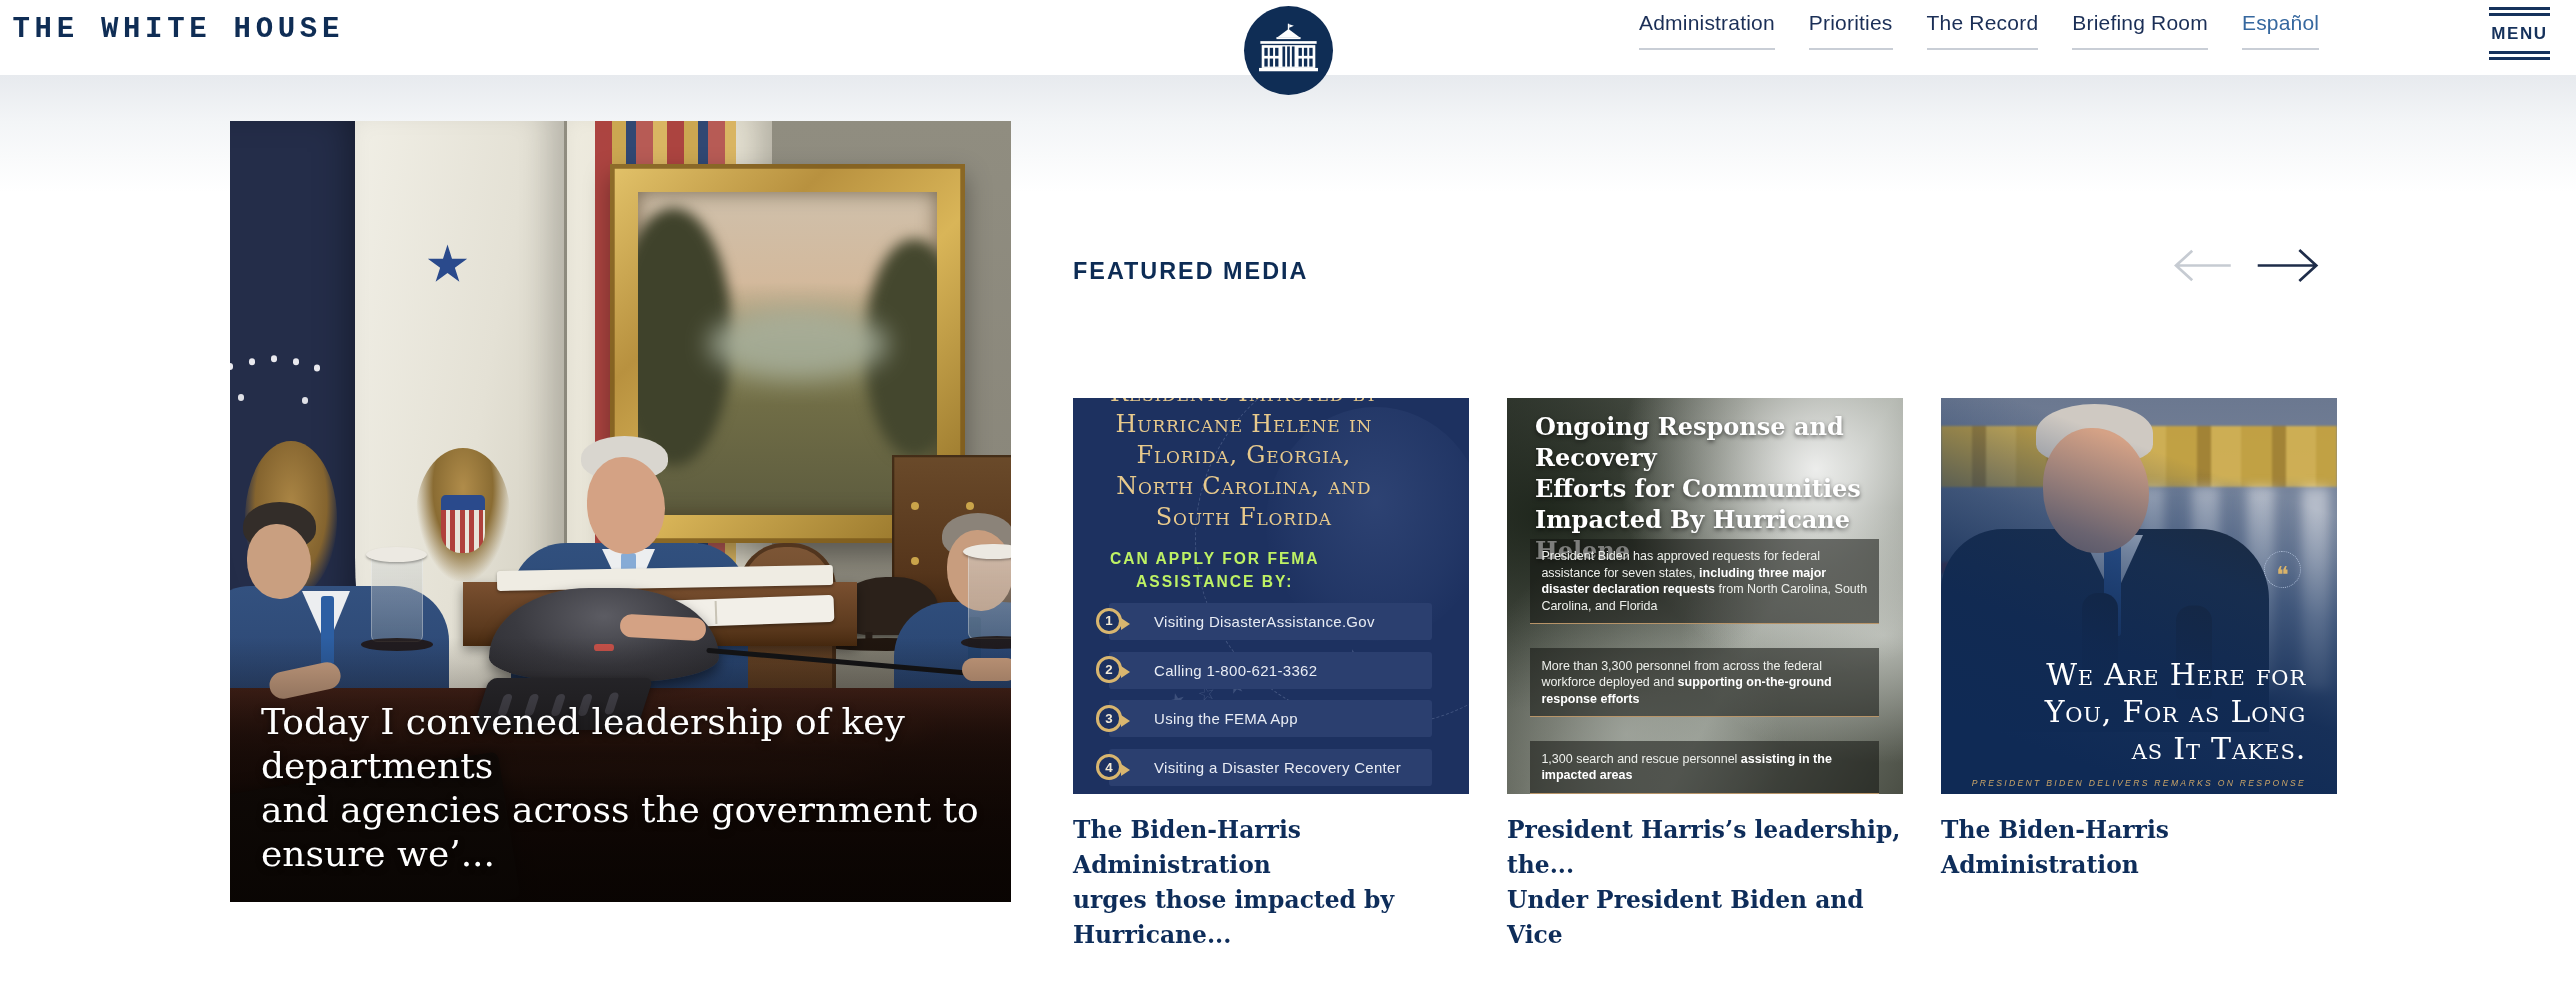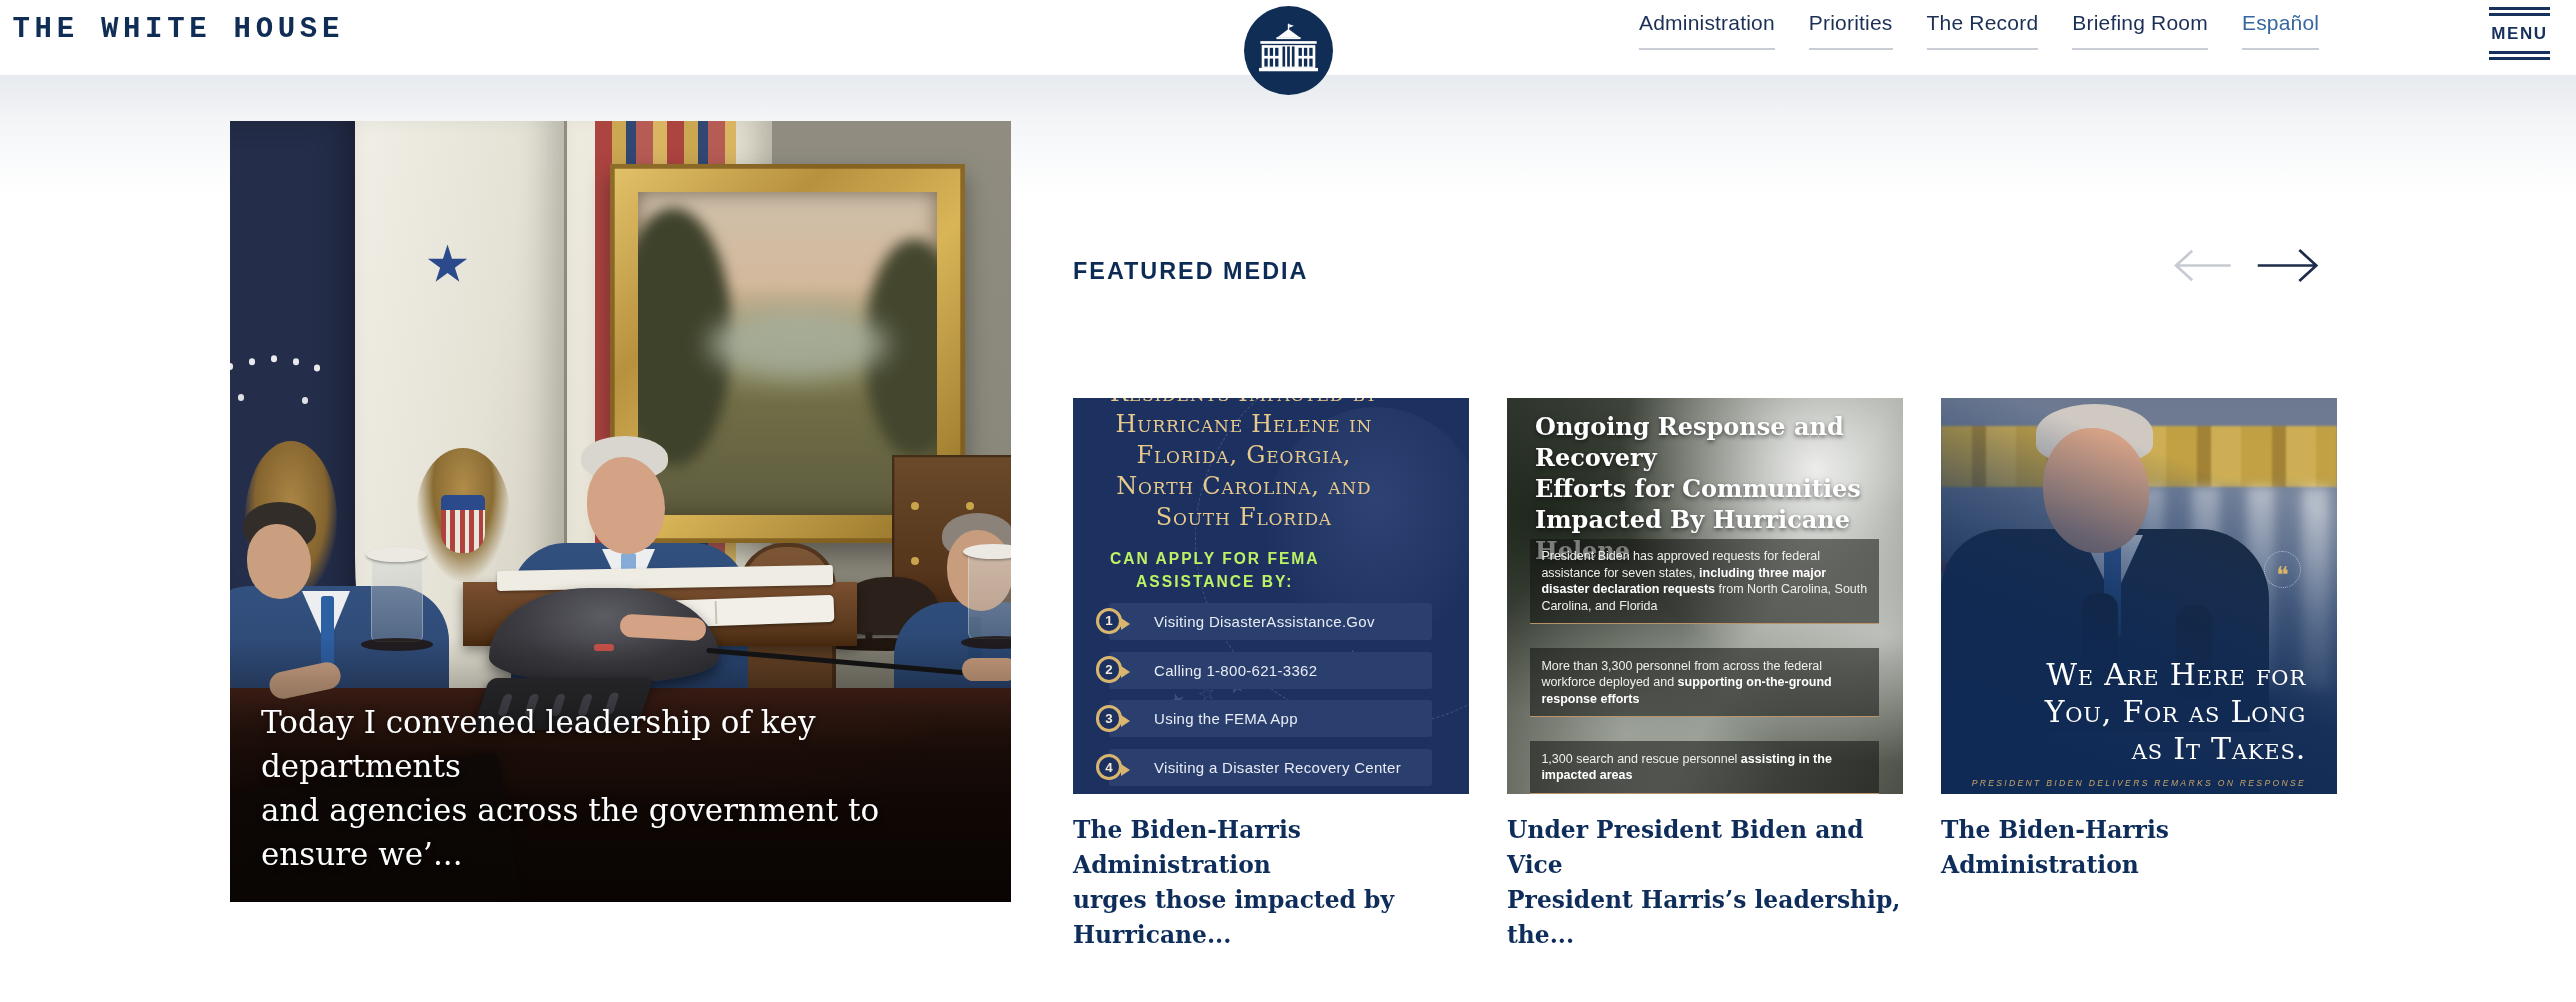--- a/index.html
+++ b/index.html
@@ -122,21 +122,21 @@
   .glass .lid { position:absolute; left:-6.2px; top:-9.4px; width:61px; height:15.6px; background:#ece9e2; border-radius:50%; box-shadow:0 1.6px 2.3px rgba(0,0,0,.3); }
   .coaster { position:absolute; width:72px; height:12.5px; border-radius:50%; background:#1f1410; opacity:.85; }
 
   .hand { position:absolute; border-radius:14px; }
   .open-doc { position:absolute; left:365px; top:478px; width:239px; height:26.5px; background:#f2efe8; border-radius:4.7px; transform:rotate(-2deg); box-shadow:0 1.6px 3.9px rgba(0,0,0,.4); }
   .open-doc:after { content:""; position:absolute; left:50%; top:1.6px; bottom:1.6px; width:2.3px; background:#c9c4b6; }
 
   .hero-grad { position:absolute; left:0; bottom:0; width:100%; height:265px;
     background:linear-gradient(to bottom, rgba(0,0,0,0) 0%, rgba(8,4,2,.55) 45%, rgba(8,4,2,.88) 100%); }
   .hero-caption { position:absolute; left:31px; bottom:26.5px; width:718px; font-family:"DejaVu Serif", serif;
-    font-size:31px; font-weight:500; line-height:44px; color:#ffffff; text-shadow:0 1.6px 6.2px rgba(0,0,0,.65); }
+    font-size:36px; font-weight:500; line-height:44px; color:#ffffff; text-shadow:0 1.6px 6.2px rgba(0,0,0,.65); }
 
   
   .card { position:absolute; top:398px; width:396px; height:396px; overflow:hidden; cursor:pointer; }
   .card1 { left:1073px; background:#1d3160;text-align:center; }
   .card2 { left:1507px; }
   .card3 { left:1941px; background:#12305e; }
   .card-caption { position:absolute; top:813px; width:406px; font-family:"DejaVu Serif", serif;
     font-size:23.4px; font-weight:700; color:#0e2d5a; line-height:35px; z-index:5; }
   .cap1 { left:1073px; } .cap2 { left:1507px; } .cap3 { left:1941px; }
 
@@ -420,22 +420,22 @@
       </div>
       <div class="fact">
         <span>More than 3,300 personnel from across the federal workforce deployed and </span><strong>supporting on-the-ground response efforts</strong><span></span>
       </div>
       <div class="fact">
         <span>1,300 search and rescue personnel </span><strong>assisting in the impacted areas</strong><span></span>
       </div>
     </div>
   </div>
   <div class="card-caption cap2">
+    <div>President Harris’s leadership, the...</div>
     <div>Under President Biden and Vice</div>
-    <div>President Harris’s leadership, the...</div>
   </div>
 
   <div class="card card3">
     <div class="q-bg"></div>
     <div class="q-gold"></div>
     <div class="q-cols"></div>
     <div class="q-flag"></div>
     <div class="q-person">
       <div class="q-suit"></div>
       <div class="q-shirt"></div>

